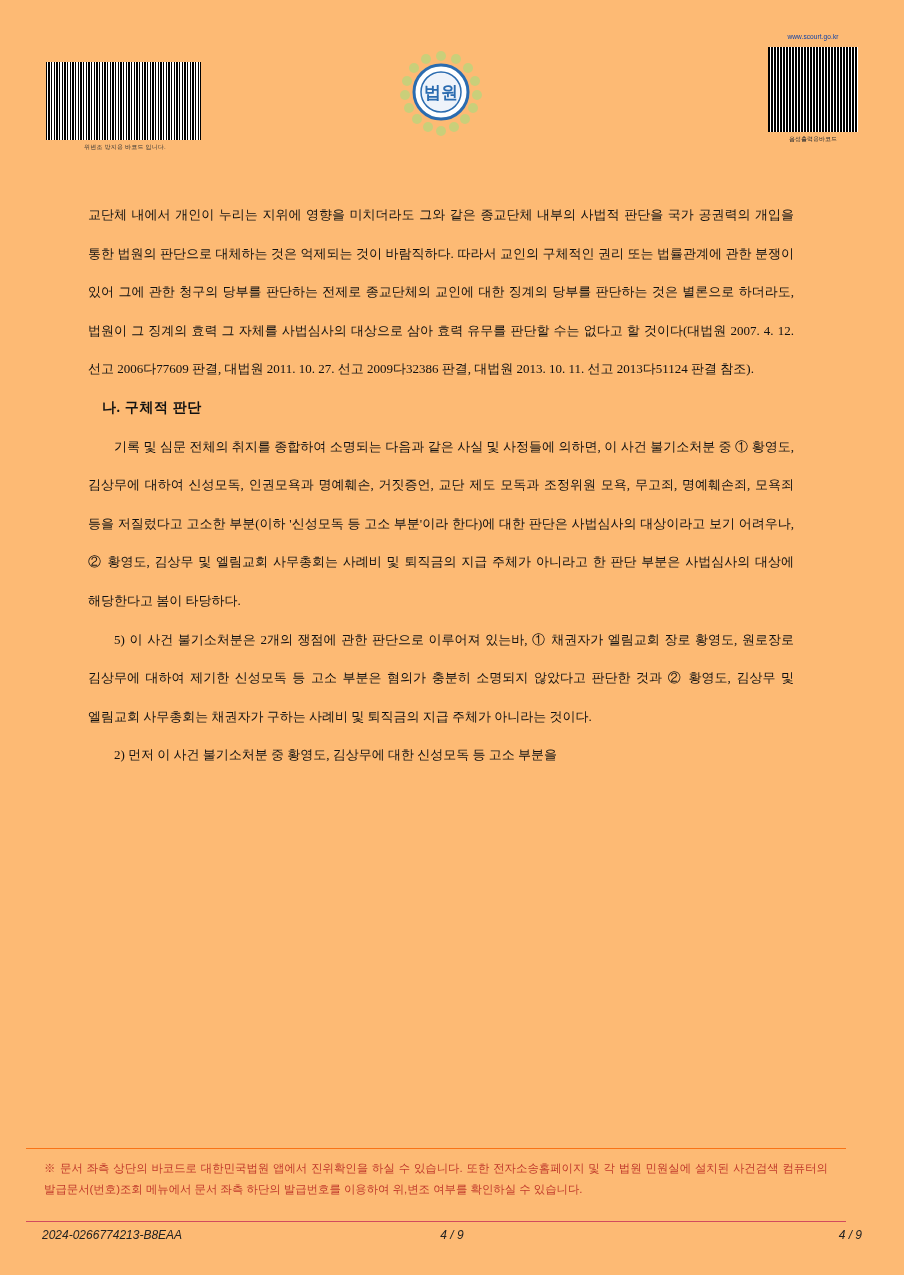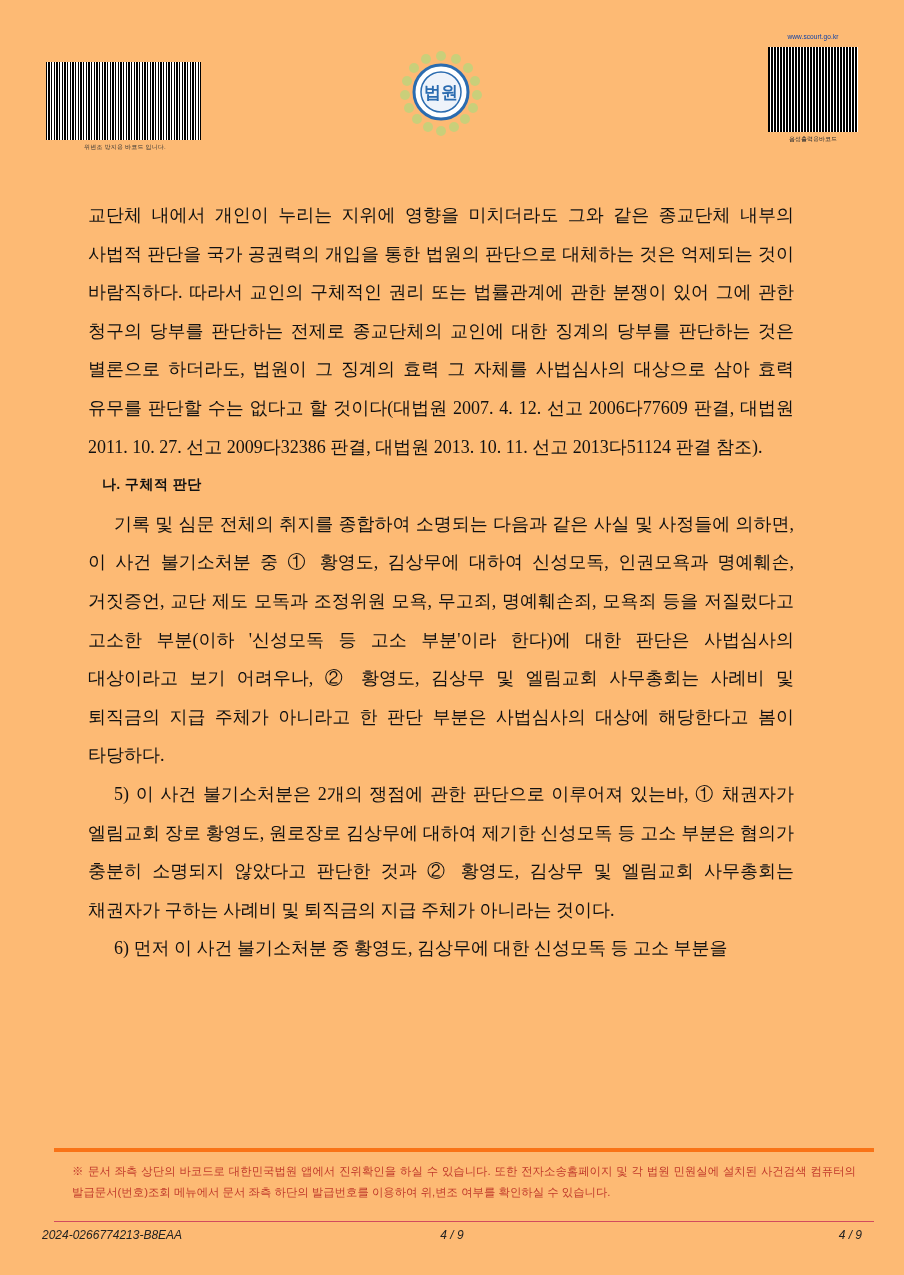--- a/index.html
+++ b/index.html
@@ -99,21 +99,21 @@
   
   .doc-body {
     position: absolute;
     left: 88px;
     top: 196px;
     width: 706px;
   }
 
   .para {
     margin: 0 0 0 0;
-    font-size: 18px;
+    font-size: 13px;
     line-height: 38.6px;
     text-align: justify;
     text-justify: inter-word;
     word-break: keep-all;
     color: #111;
   }
   .para + .para { margin-top: 0; }
 
   .indent1 { text-indent: 0; }
   .indent-para { text-indent: 26px; }
@@ -122,25 +122,25 @@
     font-size: 14px;
     line-height: 38.6px;
     font-weight: bold;
     letter-spacing: .6px;
     text-indent: 14px;
   }
 
   
   .notice {
     position: absolute;
-    left: 54px;
+    left: 26px;
     top: 1148px;
     width: 820px;
     height: 74px;
-    border-top: 4px solid #f97316;
+    border-top: 1px solid #f97316;
     border-bottom: 1px solid #d14b5e;
     box-sizing: border-box;
     padding: 9px 18px 0 18px;
   }
   .notice p {
     margin: 0;
     font-size: 11.4px;
     line-height: 21px;
     color: #c0392b;
     font-family: "Liberation Sans", sans-serif;
@@ -212,21 +212,21 @@
   <div class="doc-body">
 
     <p class="para indent1">교단체 내에서 개인이 누리는 지위에 영향을 미치더라도 그와 같은 종교단체 내부의 사법적 판단을 국가 공권력의 개입을 통한 법원의 판단으로 대체하는 것은 억제되는 것이 바람직하다. 따라서 교인의 구체적인 권리 또는 법률관계에 관한 분쟁이 있어 그에 관한 청구의 당부를 판단하는 전제로 종교단체의 교인에 대한 징계의 당부를 판단하는 것은 별론으로 하더라도, 법원이 그 징계의 효력 그 자체를 사법심사의 대상으로 삼아 효력 유무를 판단할 수는 없다고 할 것이다(대법원 2007. 4. 12. 선고 2006다77609 판결, 대법원 2011. 10. 27. 선고 2009다32386 판결, 대법원 2013. 10. 11. 선고 2013다51124 판결 참조).</p>
 
     <p class="para heading-sub">나. 구체적 판단</p>
 
     <p class="para indent-para">기록 및 심문 전체의 취지를 종합하여 소명되는 다음과 같은 사실 및 사정들에 의하면, 이 사건 불기소처분 중 ① 황영도, 김상무에 대하여 신성모독, 인권모욕과 명예훼손, 거짓증언, 교단 제도 모독과 조정위원 모욕, 무고죄, 명예훼손죄, 모욕죄 등을 저질렀다고 고소한 부분(이하 '신성모독 등 고소 부분'이라 한다)에 대한 판단은 사법심사의 대상이라고 보기 어려우나, ② 황영도, 김상무 및 엘림교회 사무총회는 사례비 및 퇴직금의 지급 주체가 아니라고 한 판단 부분은 사법심사의 대상에 해당한다고 봄이 타당하다.</p>
 
     <p class="para indent-para">5) 이 사건 불기소처분은 2개의 쟁점에 관한 판단으로 이루어져 있는바, ① 채권자가 엘림교회 장로 황영도, 원로장로 김상무에 대하여 제기한 신성모독 등 고소 부분은 혐의가 충분히 소명되지 않았다고 판단한 것과 ② 황영도, 김상무 및 엘림교회 사무총회는 채권자가 구하는 사례비 및 퇴직금의 지급 주체가 아니라는 것이다.</p>
 
-    <p class="para indent-para">6) 먼저 이 사건 불기소처분 중 황영도, 김상무에 대한 신성모독 등 고소 부분을</p>
+    <p class="para indent-para">2) 먼저 이 사건 불기소처분 중 황영도, 김상무에 대한 신성모독 등 고소 부분을</p>
   </div>
 
   <div class="notice">
     <p>※ 문서 좌측 상단의 바코드로 대한민국법원 앱에서 진위확인을 하실 수 있습니다. 또한 전자소송홈페이지 및 각 법원 민원실에 설치된 사건검색 컴퓨터의 발급문서(번호)조회 메뉴에서 문서 좌측 하단의 발급번호를 이용하여 위,변조 여부를 확인하실 수 있습니다.</p>
   </div>
 
   <div class="footer-row">
     <span class="footer-left">2024-0266774213-B8EAA</span>
     <span class="footer-center">4 / 9</span>
     <span class="footer-right">4 / 9</span>

